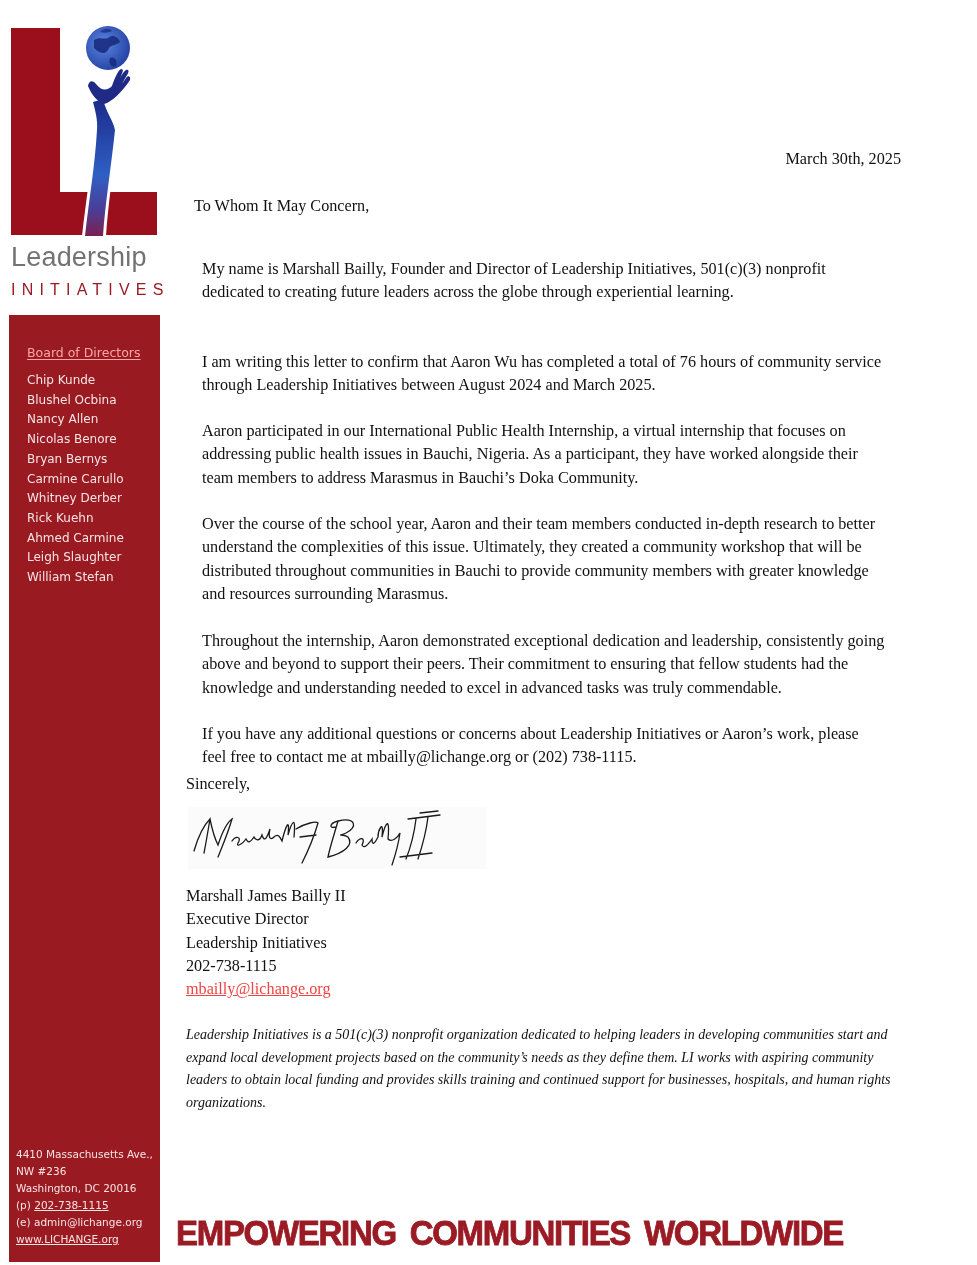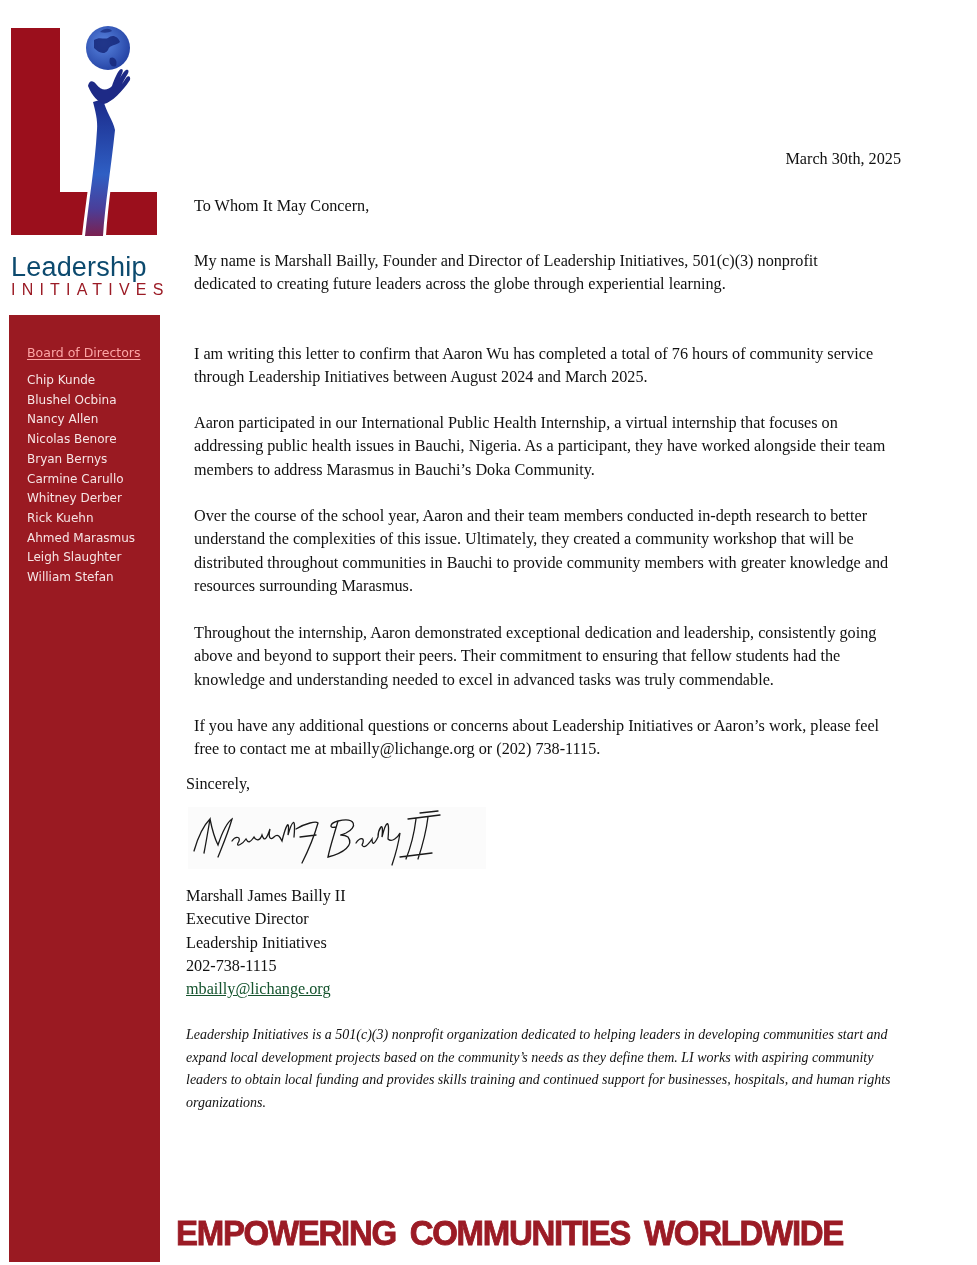--- a/index.html
+++ b/index.html
@@ -1,21 +1,21 @@
 <!DOCTYPE html>
 <html><head>
   <meta charset="utf-8">
   <style>
     html, body { margin: 0; padding: 0; background: #ffffff; }
     body { width: 977px; height: 1265px; position: relative; overflow: hidden; }
     .logo { position: absolute; left: 0; top: 0; width: 170px; height: 310px; }
     .logo svg { position: absolute; left: 0; top: 0; }
     .logo-word {
-      position: absolute; left: 11px; top: 252px; width: 150px;
-      font-family: "Liberation Sans", sans-serif; color: #0c4a6e;
+      position: absolute; left: 11px; top: 242px; width: 150px;
+      font-family: "Liberation Sans", sans-serif; color: #737373;
       font-size: 27px; letter-spacing: 0.2px; line-height: 30px;
     }
     .logo-sub {
       position: absolute; left: 11px; top: 283px; width: 150px;
       font-family: "Liberation Sans", sans-serif; color: #9b1b25;
       font-size: 16px; letter-spacing: 6.2px; line-height: 14px;
     }
     .sidebar {
       position: absolute; left: 9px; top: 315px; width: 151px; height: 947px;
       background: #9a1a22; color: #f6e4e4;
@@ -36,32 +36,32 @@
       transform: scaleY(1.05); white-space: nowrap; line-height: 40px;
       -webkit-text-stroke: 0.8px #9b1b25;
     }
     .letter {
       position: absolute; left: 186px; top: 0; width: 715px;
       font-family: "Liberation Serif", serif; font-size: 16.2px; color: #111111;
       line-height: 23.3px;
     }
     .date { position: absolute; right: 0; top: 148px; white-space: nowrap; }
     .salutation { position: absolute; left: 0; top: 195px; white-space: nowrap; margin-left: 8px; }
-    .para { position: absolute; left: 0; margin: 8px; }
+    .para { position: absolute; left: 0; margin: 16px; }
     .p1 { top: 242px; width: 640px; }
     .p2 { top: 335px; }
     .p3 { top: 404px; }
     .p4 { top: 497px; }
     .p5 { top: 614px; }
     .p6 { top: 707px; }
     .closing { position: absolute; left: 0; top: 773px; text-align: right; }
     .signature { position: absolute; left: 2px; top: 807px; width: 298px; height: 62px; background: #fbfbfb; }
     .sig-block { position: absolute; left: 0; top: 885px; }
     .sig-block div { line-height: 23.3px; white-space: nowrap; }
-    .sig-email { color: #14532d; text-decoration: underline; }
+    .sig-email { color: #ef4444; text-decoration: underline; }
     .about {
       position: absolute; left: 0; top: 1024px; width: 720px; margin: 0;
       font-style: italic; font-size: 14px; line-height: 22.5px;
     }
   </style>
 </head>
 <body>
 
 <div class="logo">
   <svg width="170" height="245" viewBox="0 0 170 245">
@@ -98,24 +98,32 @@
   <div class="board-title">Board of Directors</div>
   <ul class="board-list">
     <li>Chip Kunde</li>
     <li>Blushel Ocbina</li>
     <li>Nancy Allen</li>
     <li>Nicolas Benore</li>
     <li>Bryan Bernys</li>
     <li>Carmine Carullo</li>
     <li>Whitney Derber</li>
     <li>Rick Kuehn</li>
-    <li>Ahmed Marasmus</li>
+    <li>Ahmed Carmine</li>
     <li>Leigh Slaughter</li>
     <li>William Stefan</li>
   </ul>
+  <div class="address">
+    <div>4410 Massachusetts Ave.,</div>
+    <div>NW #236</div>
+    <div>Washington, DC 20016</div>
+    <div><span>(p) </span><span class="u">202-738-1115</span></div>
+    <div><span>(e) </span><span>admin@lichange.org</span></div>
+    <div class="u">www.LICHANGE.org</div>
+  </div>
 </div>
 
 <div class="letter">
   <div class="date">March 30th, 2025</div>
   <div class="salutation">To Whom It May Concern,</div>
   <p class="para p1">My name is Marshall Bailly, Founder and Director of Leadership Initiatives, 501(c)(3) nonprofit dedicated to creating future leaders across the globe through experiential learning.</p>
   <p class="para p2">I am writing this letter to confirm that Aaron Wu has completed a total of 76 hours of community service through Leadership Initiatives between August 2024 and March 2025.</p>
   <p class="para p3">Aaron participated in our International Public Health Internship, a virtual internship that focuses on addressing public health issues in Bauchi, Nigeria. As a participant, they have worked alongside their team members to address Marasmus in Bauchi’s Doka Community.</p>
   <p class="para p4">Over the course of the school year, Aaron and their team members conducted in-depth research to better understand the complexities of this issue. Ultimately, they created a community workshop that will be distributed throughout communities in Bauchi to provide community members with greater knowledge and resources surrounding Marasmus.</p>
   <p class="para p5">Throughout the internship, Aaron demonstrated exceptional dedication and leadership, consistently going above and beyond to support their peers. Their commitment to ensuring that fellow students had the knowledge and understanding needed to excel in advanced tasks was truly commendable.</p>

